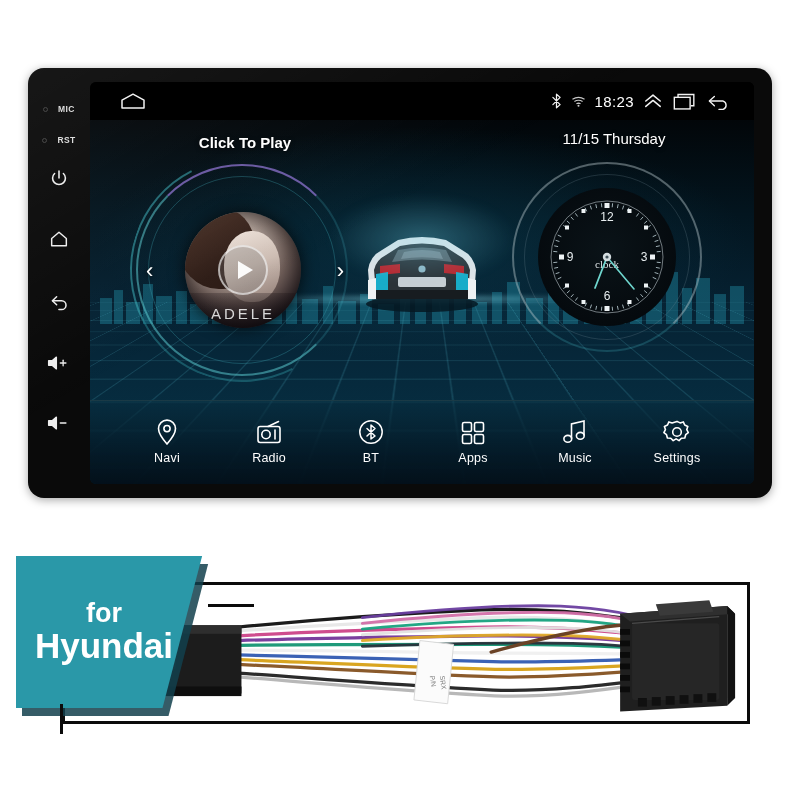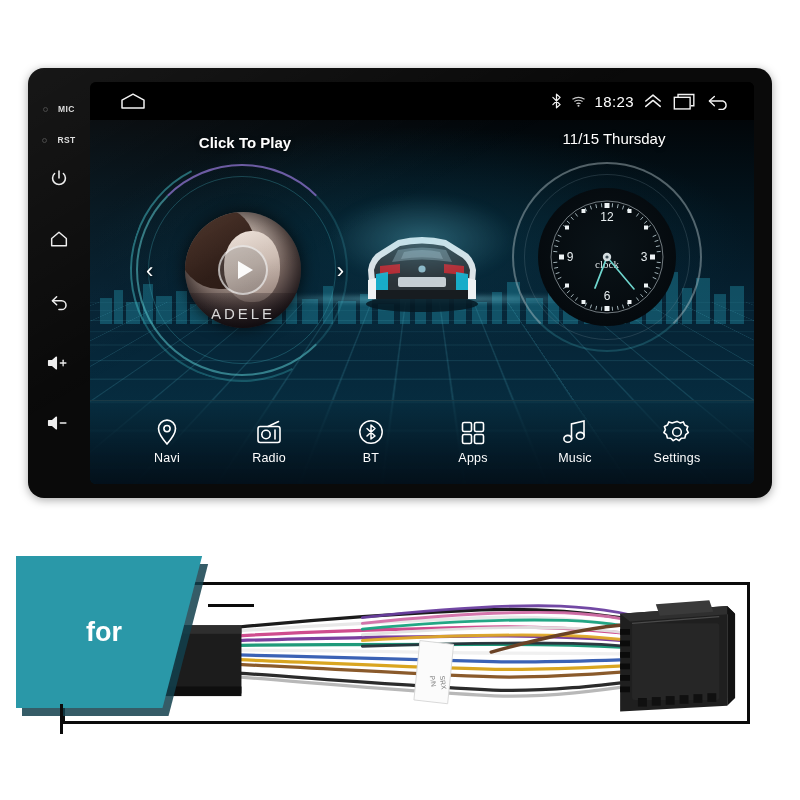--- a/index.html
+++ b/index.html
@@ -709,18 +709,19 @@
           <path d="M572 40 L660 33" stroke="#4a4a4a" stroke-width="1.4" fill="none"></path>
         </g>
       </svg>
     </div>
   </div>
 
   <div id="banner">
     <div class="shadow"></div>
     <div class="face">
       <div class="for">for</div>
+      <div class="brand">Hyundai</div>
     </div>
     <div id="stub-right"></div>
     <div id="stub-bottom"></div>
   </div>
 
 </div>
 
 </body></html>

